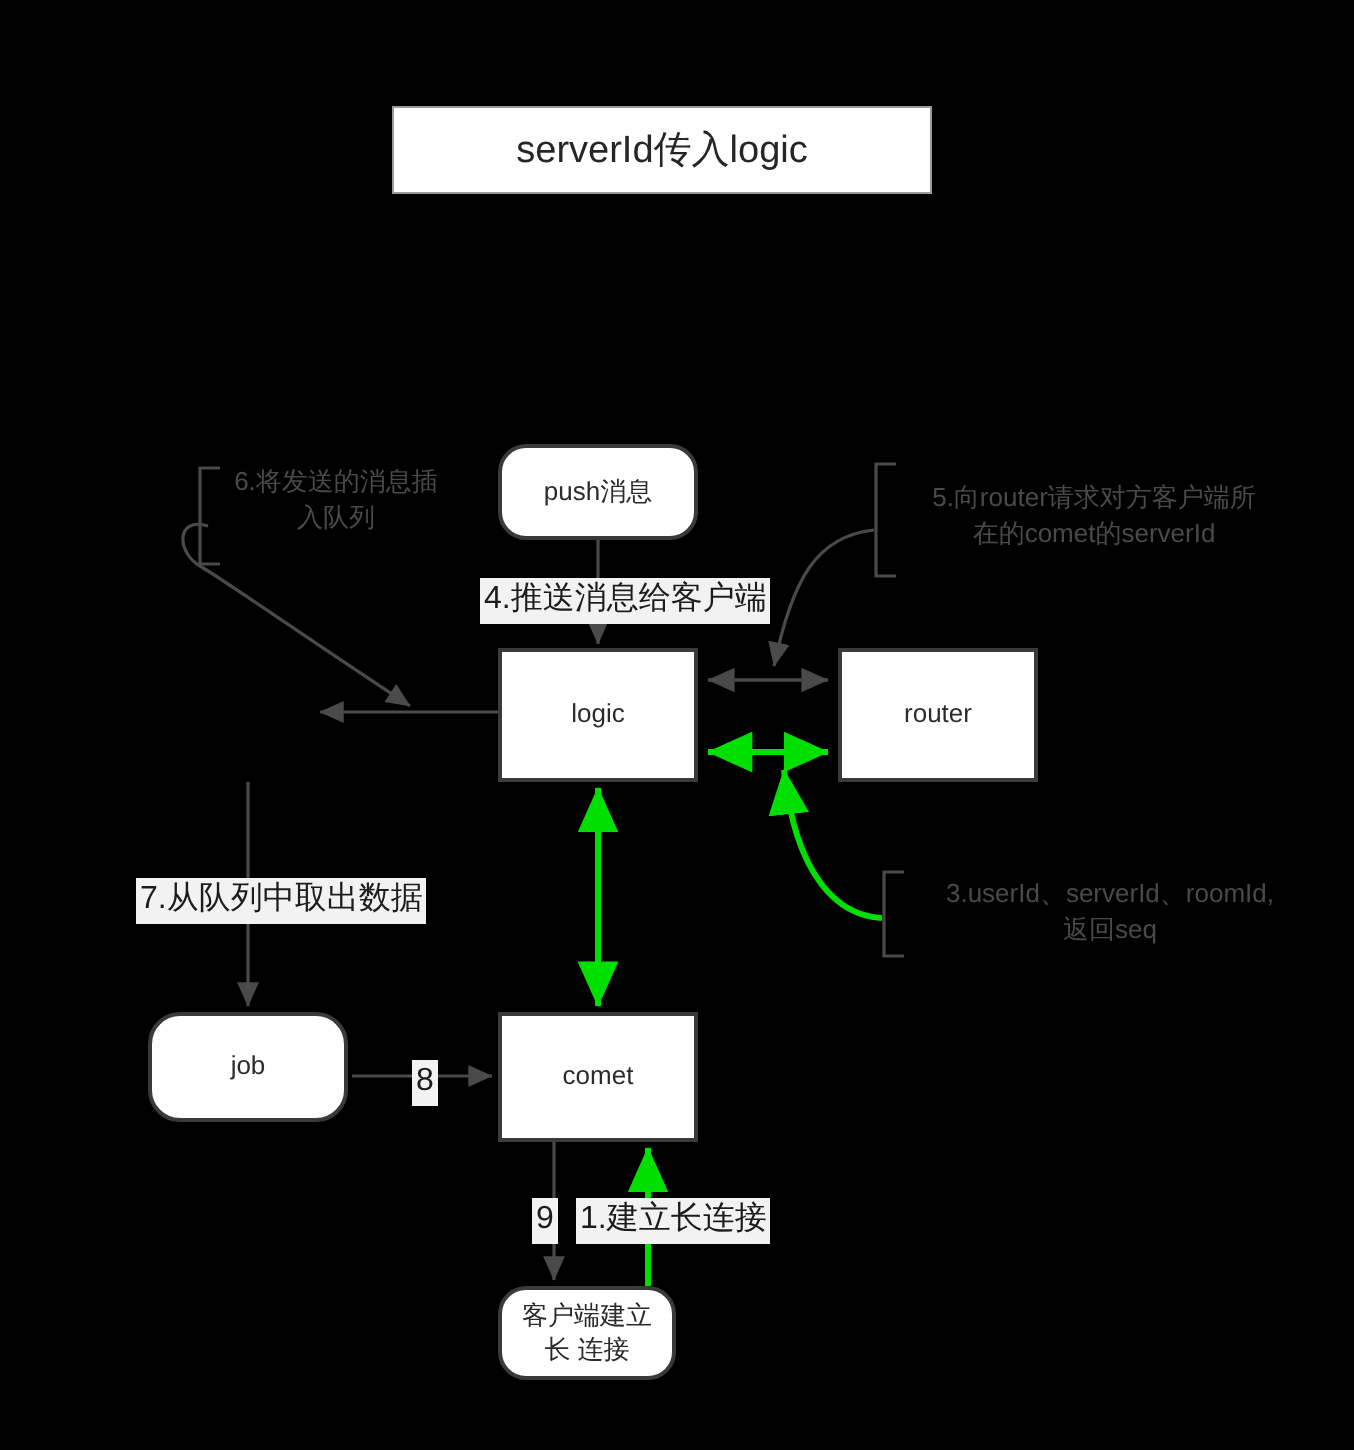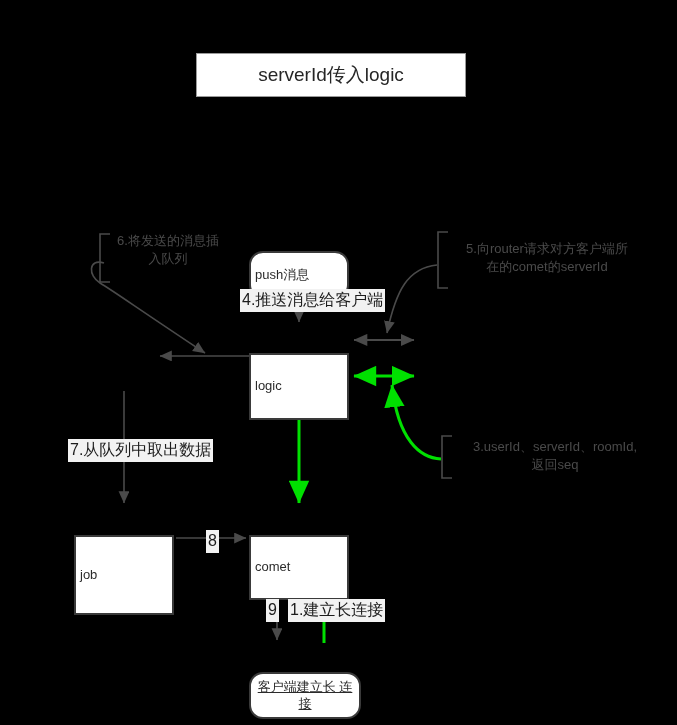--- a/index.html
+++ b/index.html
@@ -4,22 +4,22 @@
 <title>goim flow diagram</title>
 <style>
   html,body{margin:0;padding:0;background:#000;}
   body{width:677px;height:725px;position:relative;overflow:hidden;
        font-family:"Liberation Sans","DejaVu Sans",sans-serif;}
   #stage{position:absolute;left:0;top:0;width:677px;height:725px;}
   svg.edges{position:absolute;left:0;top:0;width:677px;height:725px;overflow:visible;}
 
   
   .node{position:absolute;background:#ffffff;border:2px solid #3a3a3a;
-        display:flex;align-items:center;justify-content:flex-start;text-align:center;
-        color:#2b2b2b;font-size:13px;line-height:1.25;box-sizing:border-box;z-index:3;margin-top:29px;}
+        display:flex;align-items:center;justify-content:center;text-align:center;
+        color:#2b2b2b;font-size:13px;line-height:1.25;box-sizing:border-box;z-index:3;}
   .node.stadium{border-radius:14px;}
   .node.circle{border-radius:50%;border-color:#101010;}
   .node .lbl{display:block;padding:0 4px;}
 
   
   #title-box{position:absolute;left:196px;top:53px;width:270px;height:44px;
              background:#fff;border:1px solid #9a9a9a;display:flex;align-items:center;
              justify-content:center;color:#262626;font-size:19px;z-index:4;box-sizing:border-box;}
 
   
@@ -85,30 +85,33 @@
 
   <div class="node stadium" style="left:249px;top:222px;width:100px;height:48px;">
     <span class="lbl">push消息</span>
   </div>
 
 
   <div class="node" style="left:249px;top:324px;width:100px;height:67px;">
     <span class="lbl">logic</span>
   </div>
 
+  <div class="node" style="left:419px;top:324px;width:100px;height:67px;">
+    <span class="lbl">router</span>
+  </div>
 
-  <div class="node" style="left:74px;top:506px;width:100px;height:80px;">
+  <div class="node" style="left:74px;top:506px;width:100px;height:55px;border-radius:16px;">
     <span class="lbl">job</span>
   </div>
 
   <div class="node" style="left:249px;top:506px;width:100px;height:65px;">
     <span class="lbl">comet</span>
   </div>
 
-  <div class="node stadium" style="left:249px;top:643px;width:112px;height:47px;text-decoration:underline;">
+  <div class="node stadium" style="left:249px;top:643px;width:89px;height:47px;">
     <span class="lbl">客户端建立长
 连接</span>
   </div>
 
   <div class="elabel" style="left:240px;top:289px;">4.推送消息给客户端</div>
 
   <div class="elabel" style="left:68px;top:439px;">7.从队列中取出数据</div>
 
 
   <div class="elabel" style="left:206px;top:530px;">8</div>

